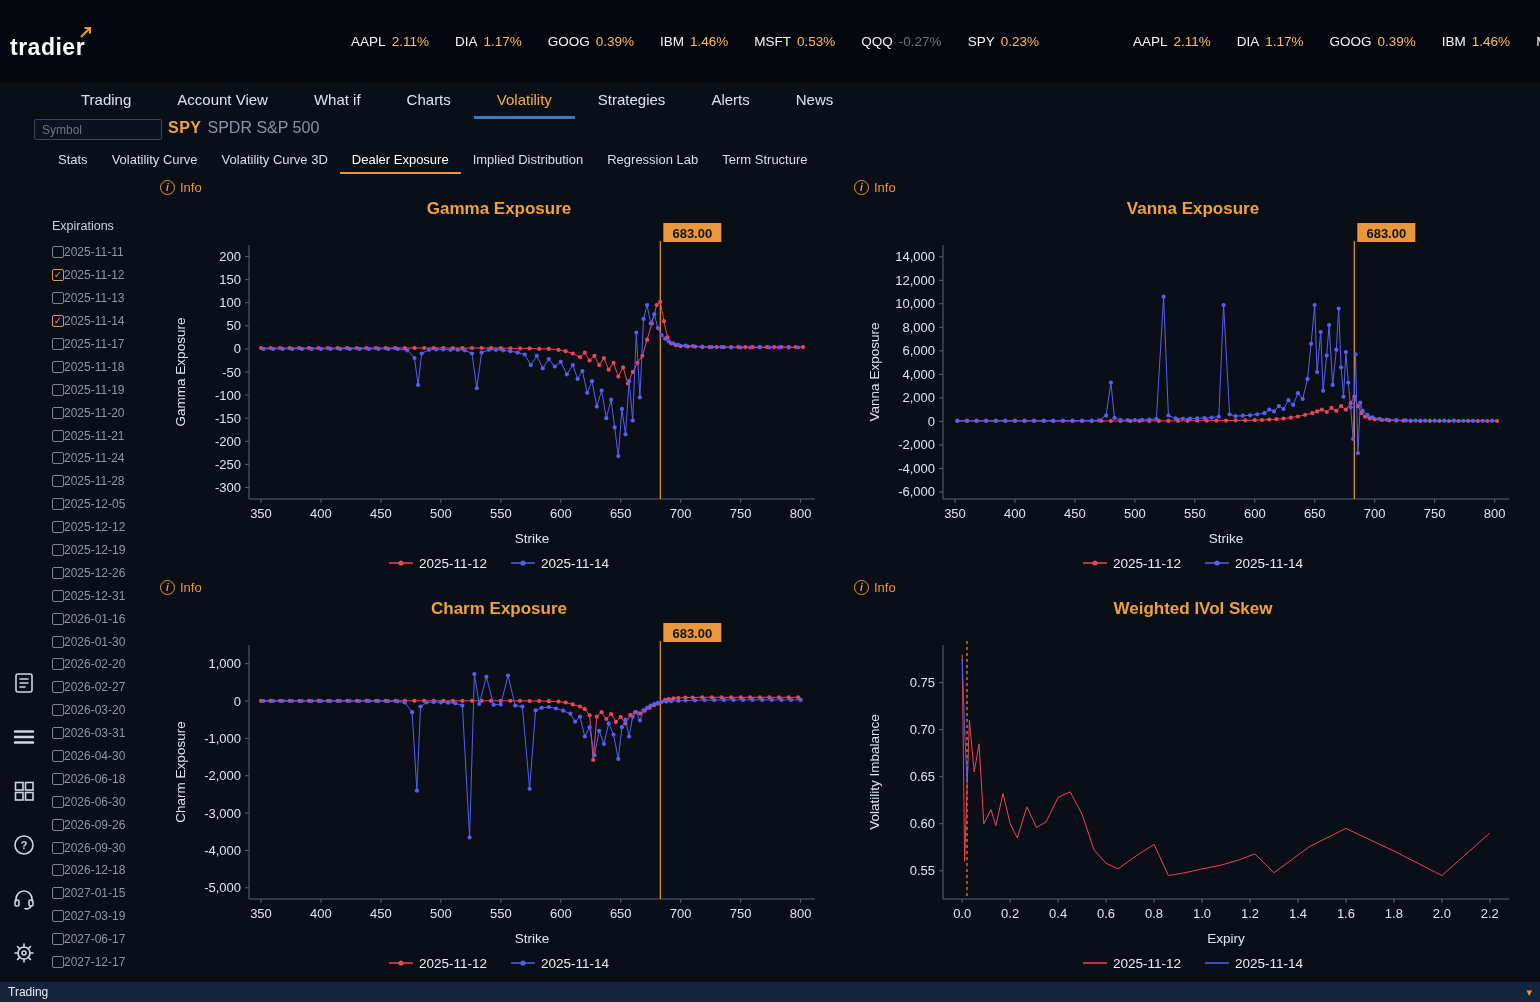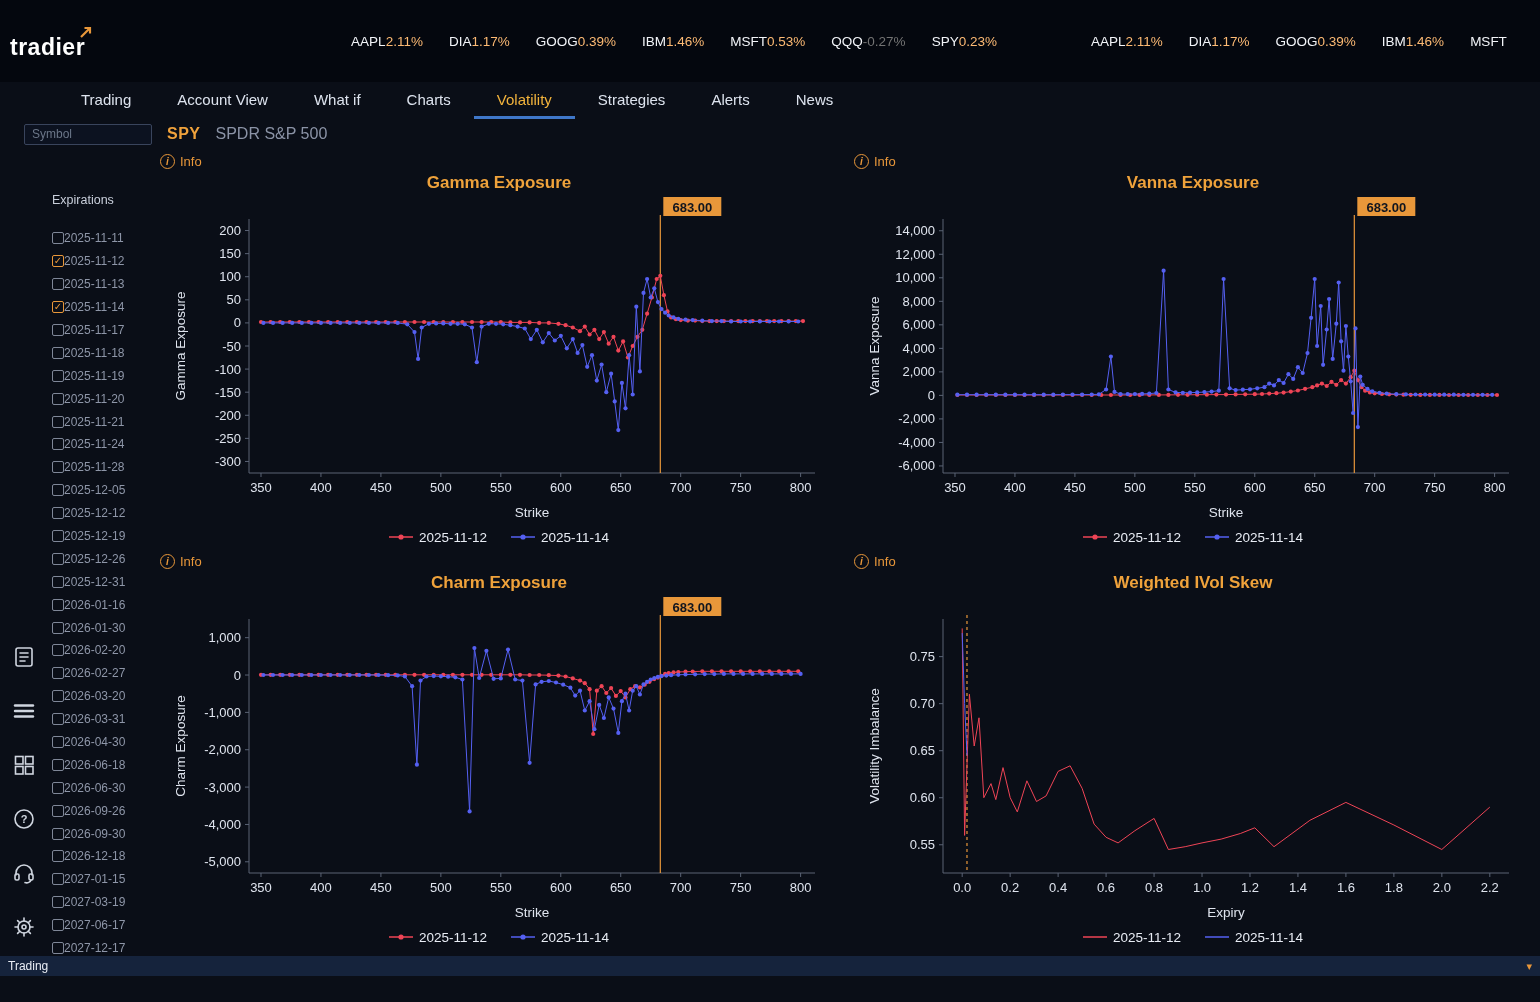--- a/index.html
+++ b/index.html
@@ -4,46 +4,46 @@
 <style>
   *{box-sizing:border-box;margin:0;padding:0}
   html,body{width:1540px;height:1002px}
   body{background:#0a0e17;color:#e6eaf2;font-family:"Liberation Sans","DejaVu Sans",sans-serif;overflow:hidden}
   
   .topbar{height:82px;background:#04070e;display:flex;align-items:center;overflow:hidden;white-space:nowrap}
   .logo{position:relative;margin-left:10px;margin-top:12px;flex:0 0 auto}
   .logo-text{font-size:23px;font-weight:bold;color:#ffffff;letter-spacing:.5px}
   .logo-arrow{position:absolute;top:-9px;right:-8px}
   .ticker{display:flex;align-items:center;margin-left:266px;gap:26px;font-size:13.5px;overflow:hidden}
-  .tk-item{display:flex;flex:0 0 auto}
+  .tk-item{display:flex;gap:6px;flex:0 0 auto}
   .tk-sym{color:#f2f4f8}
   .tk-chg.up{color:#fdba74}
   .tk-chg.down{color:#737373}
   .tk-gap{width:42px;flex:0 0 auto}
   
   .mainnav{height:37px;display:flex;align-items:stretch;padding-left:58px;background:#0a0e17}
   .nav-item{font-size:15px;color:#dde3ee;display:flex;align-items:center;padding:0 23px;cursor:pointer;border-bottom:3px solid transparent}
   .nav-item.active{color:#f2b33c;border-bottom-color:#3f77c9}
   
-  .symbolbar{height:30px;display:flex;align-items:center;padding-left:24px;gap:15px}
+  .symbolbar{height:30px;display:flex;padding-left:34px;gap:6px}
   .symbol-input{width:128px;height:21px;background:#0c1220;border:1px solid #39445c;color:#cdd4e2;font-size:12px;padding:0 7px;border-radius:2px;font-family:inherit}
   .symbol-input::placeholder{color:#6b7688}
   .symbol{color:#f0a23c;font-weight:bold;font-size:16px;letter-spacing:.5px}
   .symbol-desc{color:#8b93a6;font-size:16px}
   
   .subtabs{height:26px;display:flex;padding-left:46px;align-items:flex-start}
   .sub-item{font-size:13px;color:#d9dee9;padding:3px 12px 5px;cursor:pointer;border-bottom:2.5px solid transparent}
   .sub-item.active{color:#ffffff;border-bottom-color:#e8973a}
   
   .main{display:flex;height:807px}
   .rail{width:48px;display:flex;flex-direction:column;justify-content:flex-end;align-items:center;gap:28px;padding-bottom:16px;flex:0 0 auto}
   .rail-btn{width:26px;height:26px;color:#cfd5df;cursor:pointer;display:flex;align-items:center;justify-content:center}
   .rail-btn svg{stroke:currentColor;fill:none;stroke-width:1.6;stroke-linecap:round}
   .expirations{width:104px;padding-top:44px;padding-left:4px;flex:0 0 auto;overflow:hidden}
-  .exp-title{color:#c9cfdb;font-size:12.5px;margin-bottom:20px}
+  .exp-title{color:#c9cfdb;font-size:12.5px;margin-bottom:8px}
   .exp-row{display:flex;align-items:center;height:22.9px;cursor:pointer}
   .exp-cb{width:12px;height:12px;border:1.4px solid #7f8798;border-radius:2px;display:flex;align-items:center;justify-content:center;font-size:10px;line-height:1;color:transparent;flex:0 0 auto}
   .exp-cb.checked{border-color:#e8973a;color:#e8973a}
   .exp-date{color:#8e96a8;font-size:12px;white-space:nowrap}
   .charts{flex:1;display:grid;grid-template-columns:1fr 1fr;grid-auto-rows:400px;padding-top:2px}
   .panel{display:flex;flex-direction:column;align-items:center}
   .info-row{align-self:flex-start;display:flex;align-items:center;gap:5px;color:#e8973a;font-size:13px;height:20px;margin-left:8px;cursor:pointer}
   .info-i{width:15px;height:15px;border:1.5px solid #e8973a;border-radius:50%;display:flex;align-items:center;justify-content:center;font-size:10px;font-style:italic;font-weight:bold}
   .chart-title{color:#efa23b;font-size:17px;font-weight:bold;height:24px;line-height:24px}
   .chart{display:block}
@@ -127,20 +127,29 @@
       <div class="nav-item">Alerts</div>
       <div class="nav-item">News</div>
     </nav>
 
   <div class="symbolbar">
     <input class="symbol-input" type="text" placeholder="Symbol" style="">
     <span class="symbol">SPY</span>
     <span class="symbol-desc">SPDR S&amp;P 500</span>
   </div>
 
+  <div class="subtabs" id="subtabs">
+      <div class="sub-item">Stats</div>
+      <div class="sub-item">Volatility Curve</div>
+      <div class="sub-item">Volatility Curve 3D</div>
+      <div class="sub-item active">Dealer Exposure</div>
+      <div class="sub-item">Implied Distribution</div>
+      <div class="sub-item">Regression Lab</div>
+      <div class="sub-item">Term Structure</div>
+    </div>
 
   <div class="main">
 
     <div class="rail">
       <div class="rail-btn">
         <svg width="24" height="24" viewBox="0 0 24 24">
             <rect x="4" y="3" width="16" height="18" rx="2"></rect>
             <line x1="8" y1="8" x2="16" y2="8"></line>
             <line x1="8" y1="12" x2="16" y2="12"></line>
             <line x1="8" y1="16" x2="13" y2="16"></line>

